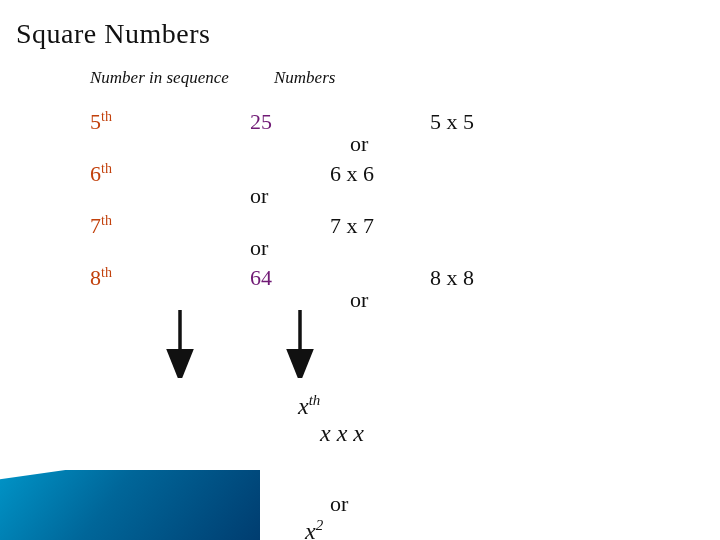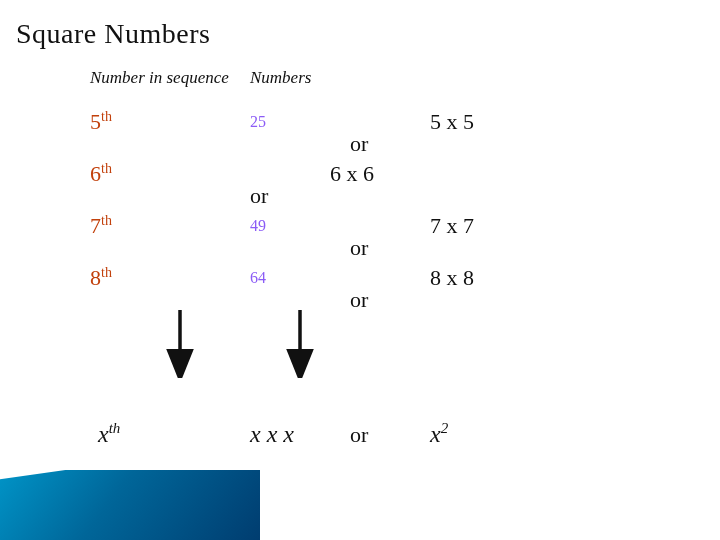--- a/index.html
+++ b/index.html
@@ -24,20 +24,21 @@
     .main-table {
       margin-left: 90px;
       margin-top: 10px;
       width: 560px;
     }
 
     .header-row {
       display: flex;
       align-items: center;
       margin-bottom: 8px;
+      gap: 24px;
     }
 
     .col-seq {
       width: 160px;
       font-size: 17px;
       color: #111;
       font-style: italic;
     }
 
     .col-num {
@@ -67,22 +68,22 @@
       color: #c2410c;
     }
 
     .cell-seq sup {
       font-size: 14px;
       vertical-align: super;
     }
 
     .cell-num {
       width: 100px;
-      font-size: 16px;
-      color: #8b5cf6;
+      font-size: 22px;
+      color: #701a75;
     }
 
     .cell-or {
       width: 80px;
       font-size: 22px;
       color: #111;
       margin-top: 44px;
     }
 
     .cell-expr {
@@ -112,23 +113,24 @@
       padding-left: 0px;
     }
 
     .arrow-svg {
       width: 36px;
       height: 70px;
     }
 
     .last-row {
       display: flex;
-      align-items: flex-end;
+      align-items: center;
       height: 56px;
       margin-top: 4px;
+      flex-direction: column;
     }
 
     .cell-italic {
       font-style: italic;
       font-size: 24px;
       color: #111;
     }
 
     .cell-italic sup {
       font-size: 15px;
@@ -189,21 +191,20 @@
   </div>
 
   <div class="data-row">
     <div class="cell-seq">6<sup>th</sup></div>
     <div class="cell-or">or</div>
     <div class="cell-expr">6 x 6</div>
   </div>
 
   <div class="data-row">
     <div class="cell-seq">7<sup>th</sup></div>
-    <div class="cell-num">49</div>
     <div class="cell-or">or</div>
     <div class="cell-expr">7 x 7</div>
   </div>
 
   <div class="data-row">
     <div class="cell-seq">8<sup>th</sup></div>
     <div class="cell-num">64</div>
     <div class="cell-or">or</div>
     <div class="cell-expr">8 x 8</div>
   </div>

